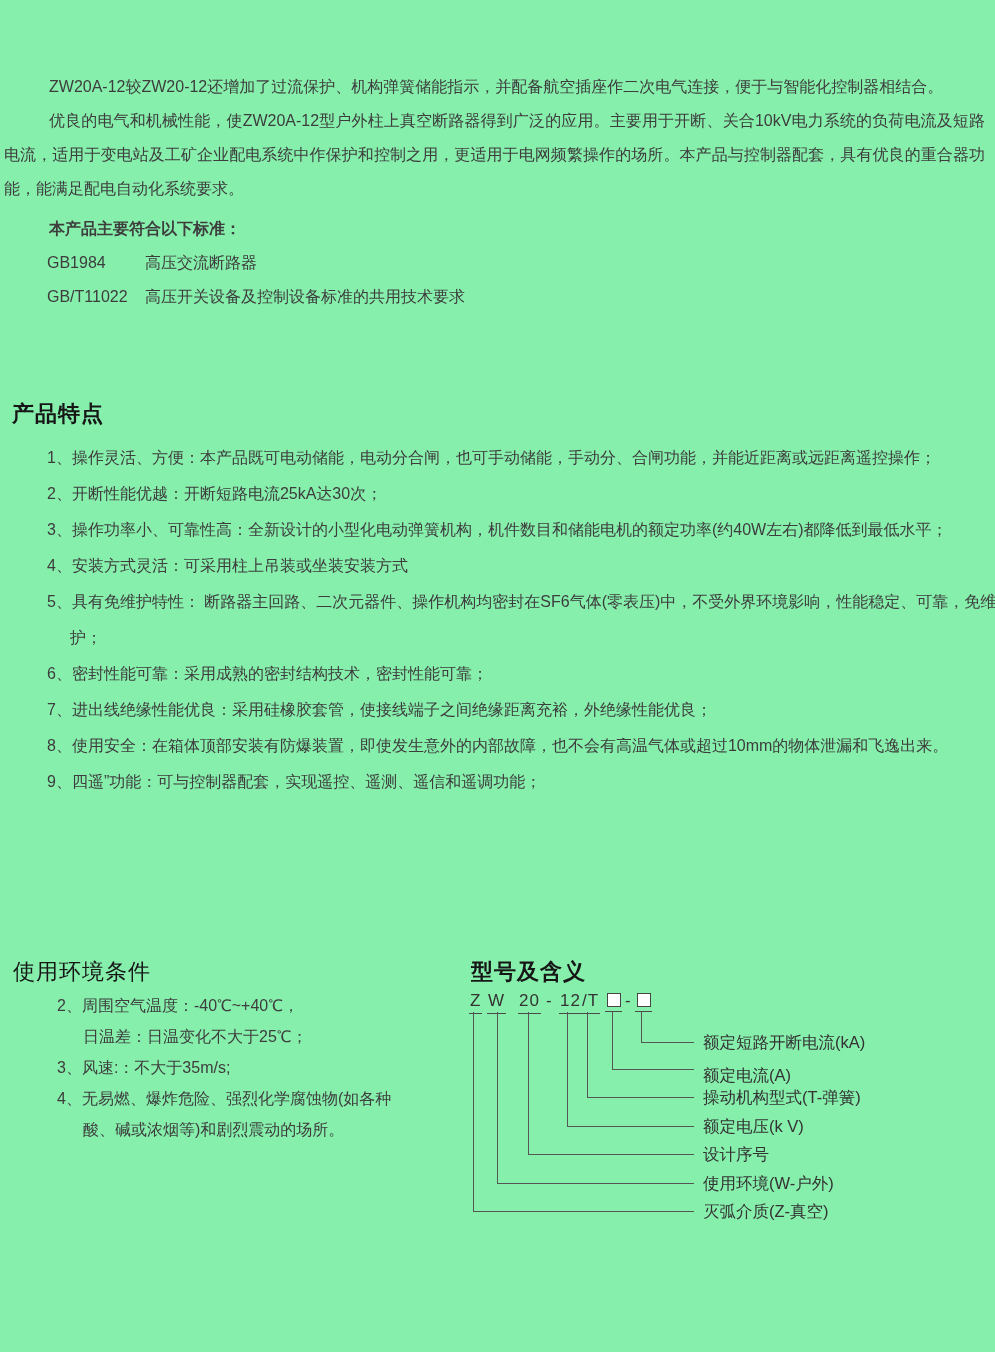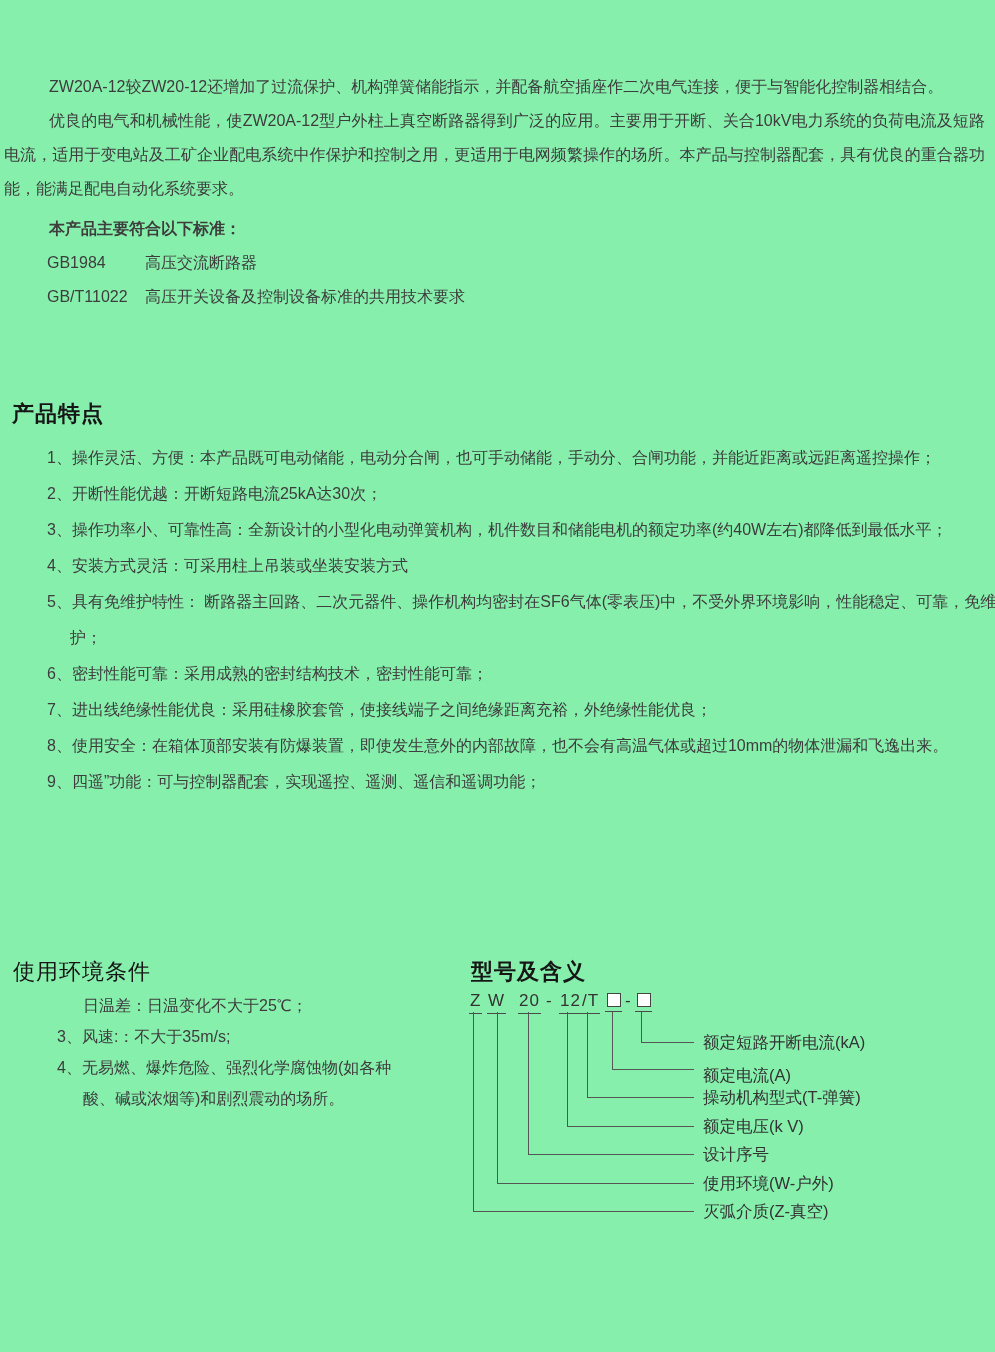--- a/index.html
+++ b/index.html
@@ -102,20 +102,21 @@
     <li>4、安装方式灵活：可采用柱上吊装或坐装安装方式</li>
     <li>5、具有免维护特性： 断路器主回路、二次元器件、操作机构均密封在SF6气体(零表压)中，不受外界环境影响，性能稳定、可靠，免维护；</li>
     <li>6、密封性能可靠：采用成熟的密封结构技术，密封性能可靠；</li>
     <li>7、进出线绝缘性能优良：采用硅橡胶套管，使接线端子之间绝缘距离充裕，外绝缘性能优良；</li>
     <li>8、使用安全：在箱体顶部安装有防爆装置，即使发生意外的内部故障，也不会有高温气体或超过10mm的物体泄漏和飞逸出来。</li>
     <li>9、四遥”功能：可与控制器配套，实现遥控、遥测、遥信和遥调功能；</li>
   </ul>
 
   <h2 class="env-title">使用环境条件</h2>
   <div class="env-list">
+    <div class="env-line">2、周围空气温度：-40℃~+40℃，</div>
     <div class="env-line cont">日温差：日温变化不大于25℃；</div>
     <div class="env-line">3、风速:：不大于35m/s;</div>
     <div class="env-line">4、无易燃、爆炸危险、强烈化学腐蚀物(如各种</div>
     <div class="env-line cont">酸、碱或浓烟等)和剧烈震动的场所。</div>
   </div>
 
   <h2 class="model-title">型号及含义</h2>
 
   <div class="model-diagram">
 

